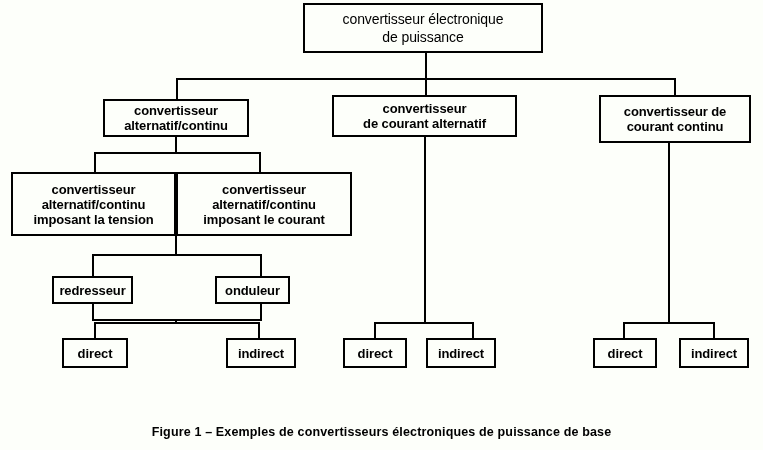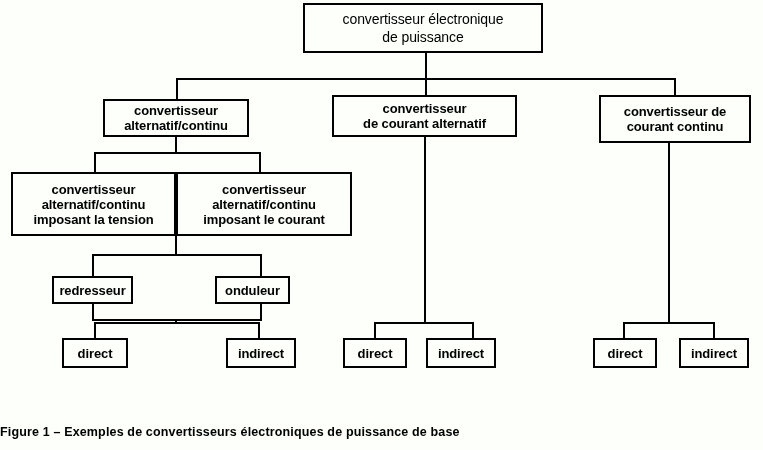--- a/index.html
+++ b/index.html
@@ -45,20 +45,21 @@
     position: absolute;
     background: #000;
   }
   .vline { width: 2px; }
   .hline { height: 2px; }
   #caption {
     position: absolute;
     left: 0;
     top: 425px;
     width: 763px;
+    text-align: center;
     font-size: 12.5px;
     font-weight: bold;
     color: #000;
     letter-spacing: 0.15px;
   }
 </style>
 </head>
 <body>
 
 <div id="canvas">

